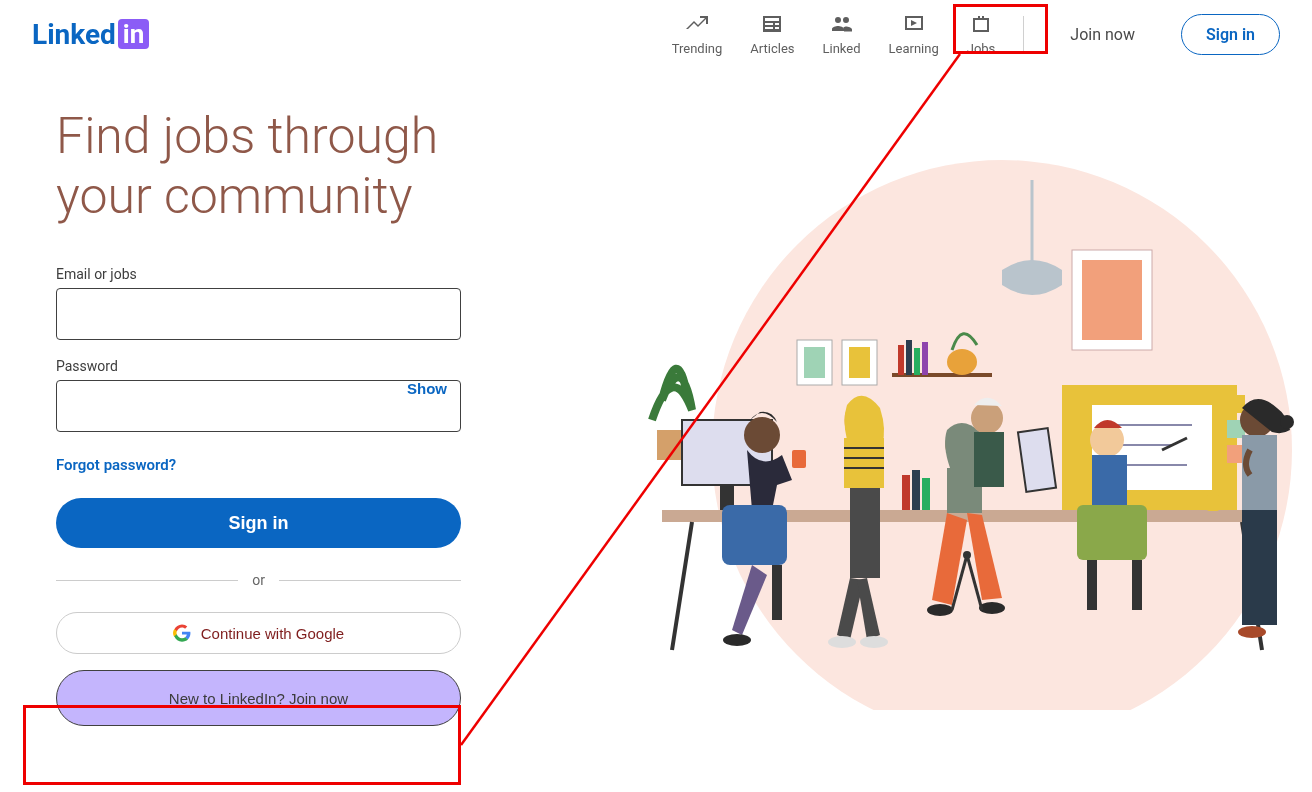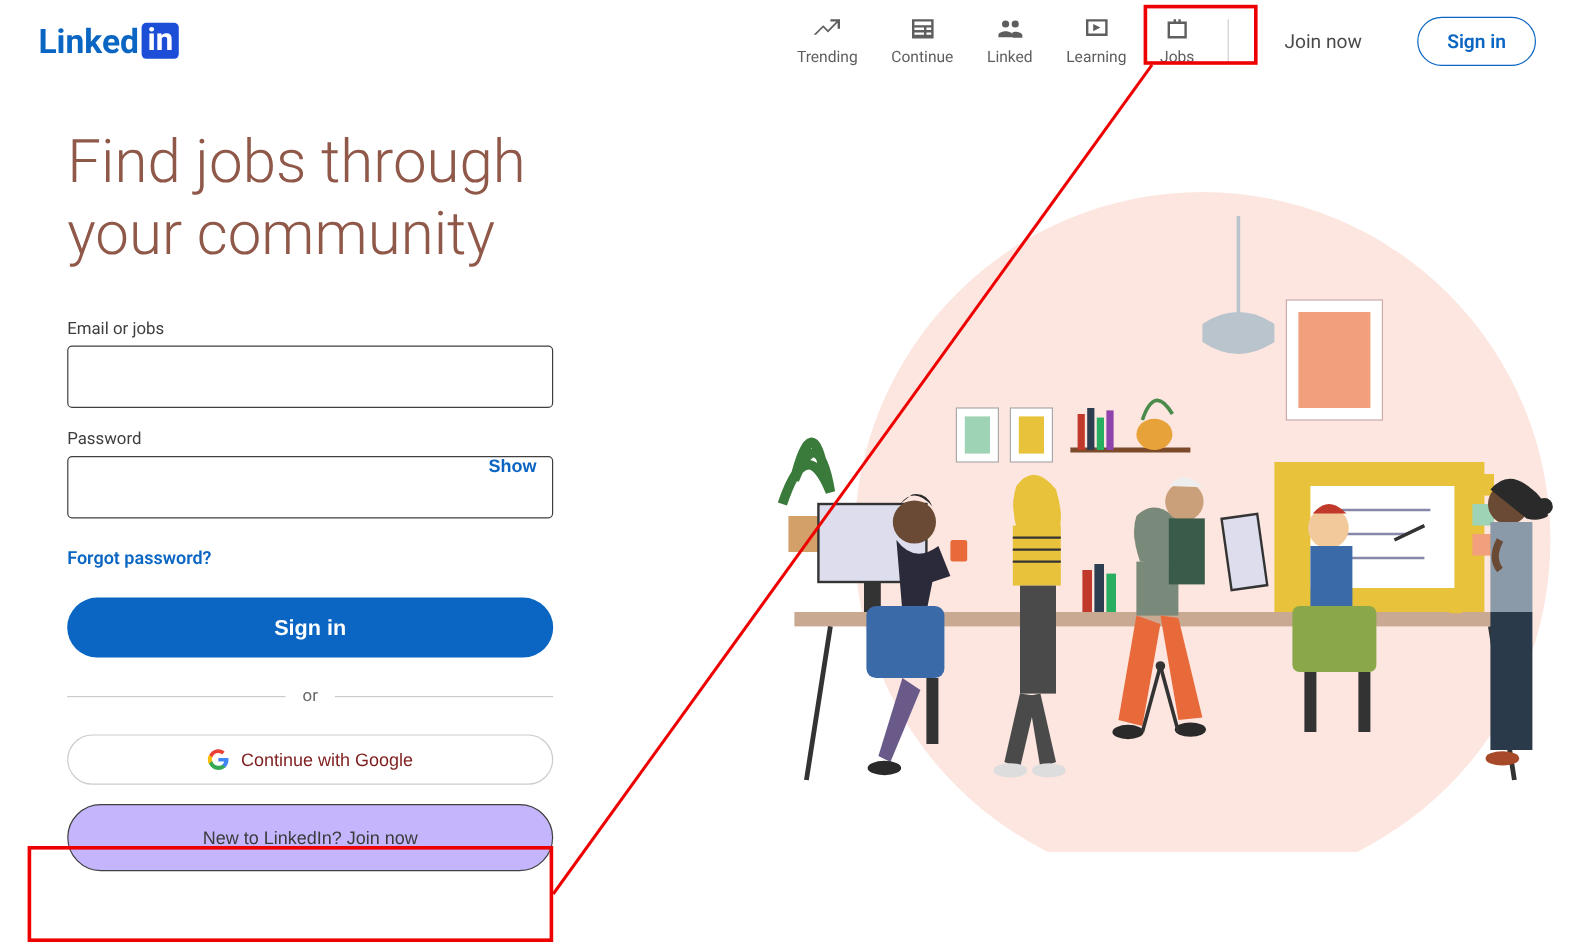--- a/index.html
+++ b/index.html
@@ -19,21 +19,21 @@
 }
 .logo {
   display: flex;
   align-items: center;
   gap: 2px;
   color: #0a66c2;
   font-weight: 700;
   font-size: 28px;
 }
 .logo-in {
-  background: #1d4ed8;
+  background: #8b5cf6;
   color: #fff;
   border-radius: 4px;
   padding: 0 5px;
   font-weight: 700;
   font-size: 26px;
   line-height: 30px;
 }
 .nav {
   display: flex;
   align-items: center;
@@ -197,21 +197,21 @@
     <div class="nav-item">
       <svg viewBox="0 0 24 24">
           <path d="M3 17l6-6 4 4 8-8v5h2V4h-8v2h5l-7 7-4-4-8 8z"></path>
         </svg>
       <span>Trending</span>
     </div>
     <div class="nav-item">
       <svg viewBox="0 0 24 24">
           <path d="M3 4h18v16H3V4zm2 2v3h14V6H5zm0 5v2h8v-2H5zm10 0v2h4v-2h-4zM5 15v2h8v-2H5zm10 0v2h4v-2h-4z"></path>
         </svg>
-      <span>Continue</span>
+      <span>Articles</span>
     </div>
     <div class="nav-item">
       <svg viewBox="0 0 24 24">
           <path d="M8 11a3 3 0 100-6 3 3 0 000 6zm8 0a3 3 0 100-6 3 3 0 000 6zM2 19v-2c0-2 4-3 6-3s6 1 6 3v2H2zm12 0v-2c0-.7-.2-1.3-.6-1.8 1-.5 2.3-.7 2.6-.7 2 0 6 1 6 3v2h-8z"></path>
         </svg>
       <span>Linked</span>
     </div>
     <div class="nav-item">
       <svg viewBox="0 0 24 24">
           <path d="M3 4h18v14H3V4zm2 2v10h14V6H5zm4 2l6 3-6 3V8z"></path>

